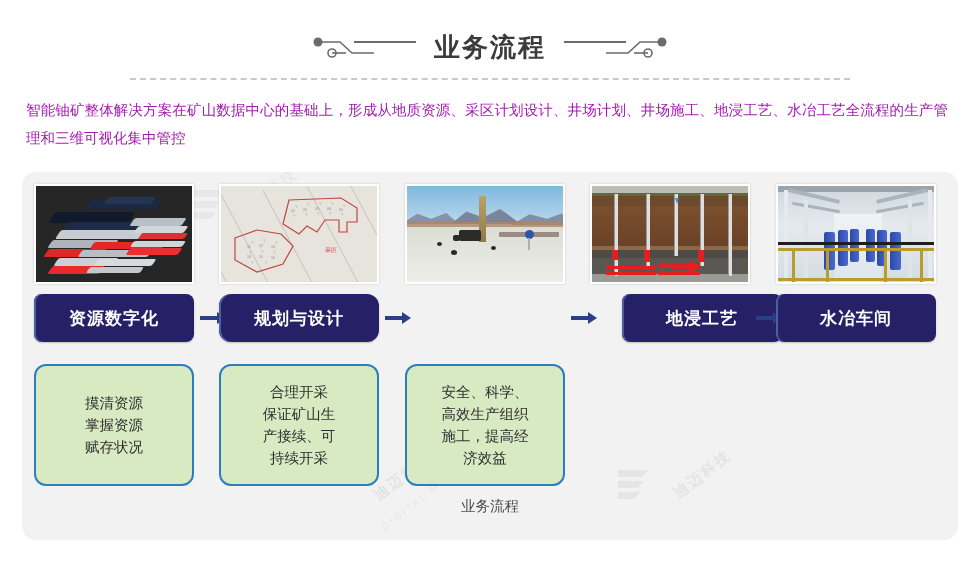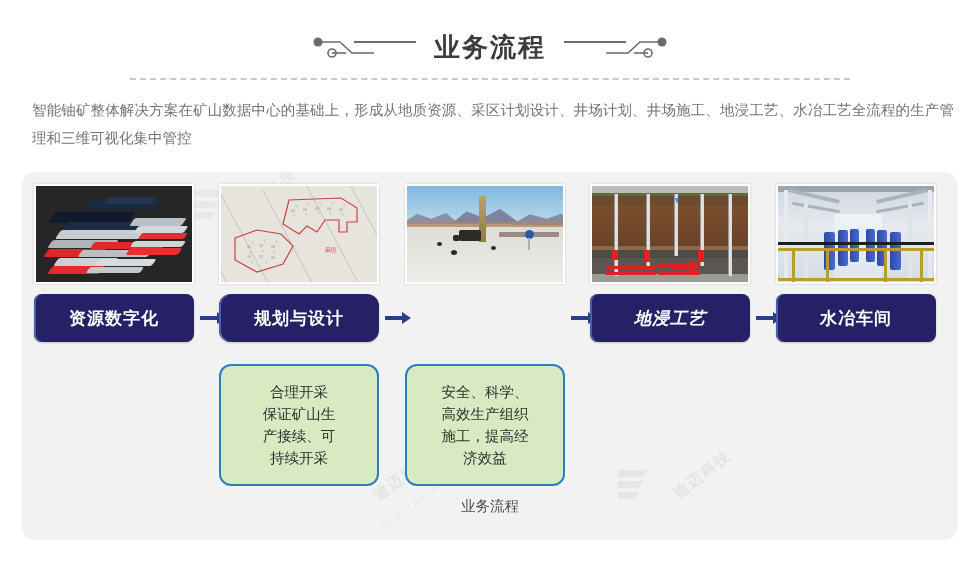--- a/index.html
+++ b/index.html
@@ -22,22 +22,22 @@
   }
   .orn{display:block;}
 
   .hdr-divider{
     position:absolute;left:130px;top:78px;width:720px;height:0;
     border-top:2px dashed #c9c9c9;
   }
 
   
   .intro{
-    position:absolute;left:32px;top:96px;width:922px;
-    font-size:14.5px;color:#737373;line-height:28px;
+    position:absolute;left:26px;top:96px;width:922px;
+    font-size:14.5px;color:#a21caf;line-height:28px;
     text-align:justify;
   }
 
   
   .panel{
     position:absolute;left:22px;top:172px;width:936px;height:368px;
     background:#f2f2f2;border-radius:14px;overflow:hidden;
   }
 
   
@@ -102,21 +102,21 @@
   
   .steps{position:absolute;left:0;top:112px;width:936px;height:70px;text-align:center;}
   .step{
     position:absolute;top:10px;width:160px;height:48px;
     background:#262166;border-radius:8px;
     display:flex;align-items:center;justify-content:center;
     color:#ffffff;font-size:17px;font-weight:700;letter-spacing:1px;
     box-shadow:inset 2px 0 0 #4a5fa8, 0 1px 2px rgba(0,0,0,.2);
     box-sizing:border-box;
   }
-  .s0{left:12px;}.s1{left:197px;border-radius:12px;}.s2{left:383px;}.s3{left:568px;font-style:italic;}.s4{left:754px;}
+  .s0{left:12px;}.s1{left:197px;border-radius:12px;}.s2{left:383px;}.s3{left:600px;}.s4{left:754px;}
 
   .arrow{
     position:absolute;top:26px;width:26px;height:16px;
   }
   .a0{left:178px;}.a1{left:363px;}.a2{left:549px;}.a3{left:734px;}
 
   
   .cards{position:absolute;left:0;top:192px;width:936px;height:130px;}
   .card{
     position:absolute;top:0;width:160px;height:122px;
@@ -371,20 +371,25 @@
       <svg class="arrow a3" viewBox="0 0 26 16">
         <path d="M0 6 H17 V2 L26 8 L17 14 V10 H0 Z" fill="#2b3f86"></path>
       </svg>
 
       <div class="step s4">
         <span>水冶车间</span>
       </div>
     </div>
 
     <div class="cards">
+      <div class="card c0">
+        <div class="card-txt">摸清资源
+掌握资源
+赋存状况</div>
+      </div>
       <div class="card c1">
         <div class="card-txt">合理开采
 保证矿山生
 产接续、可
 持续开采</div>
       </div>
       <div class="card c2">
         <div class="card-txt">安全、科学、
 高效生产组织
 施工，提高经

